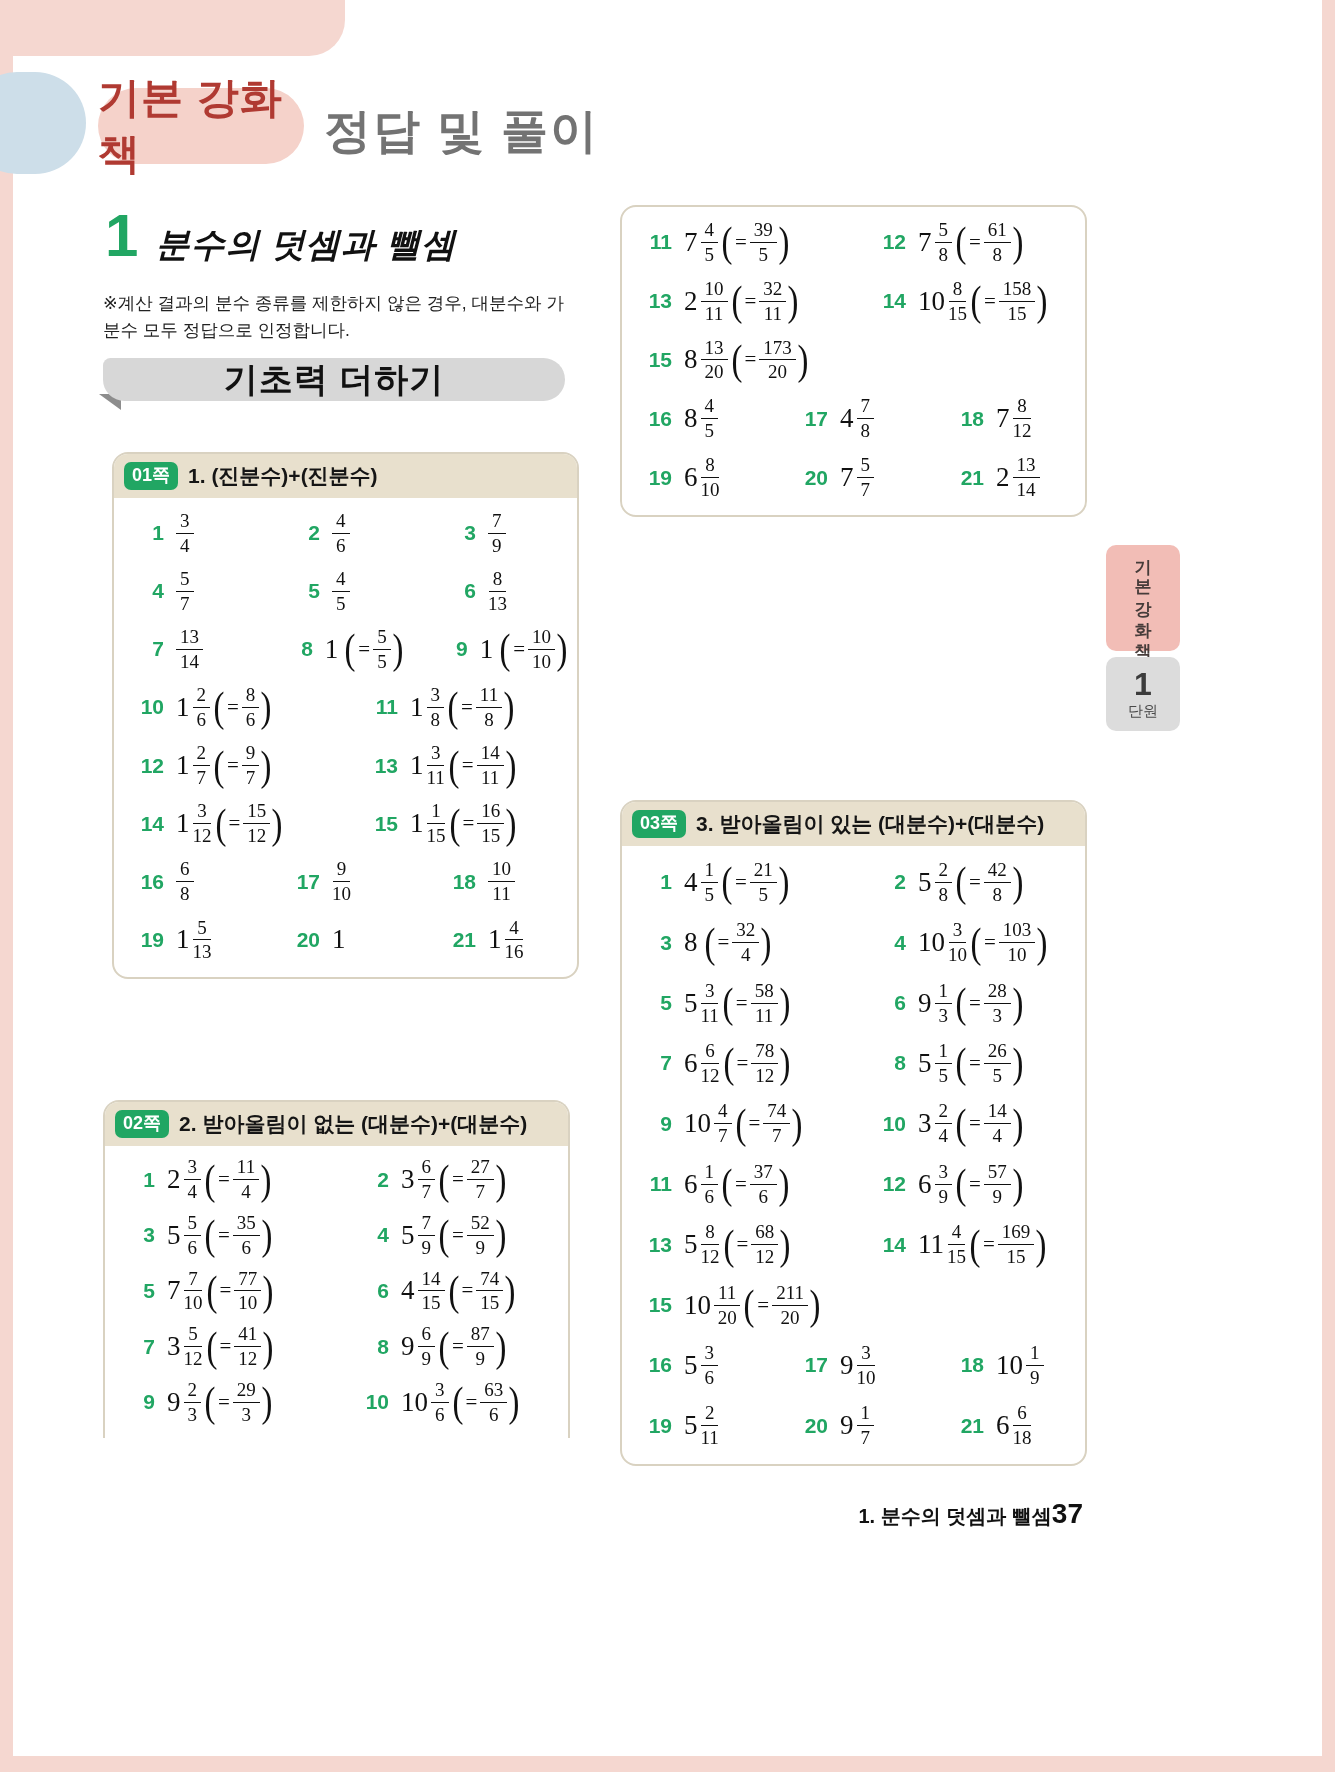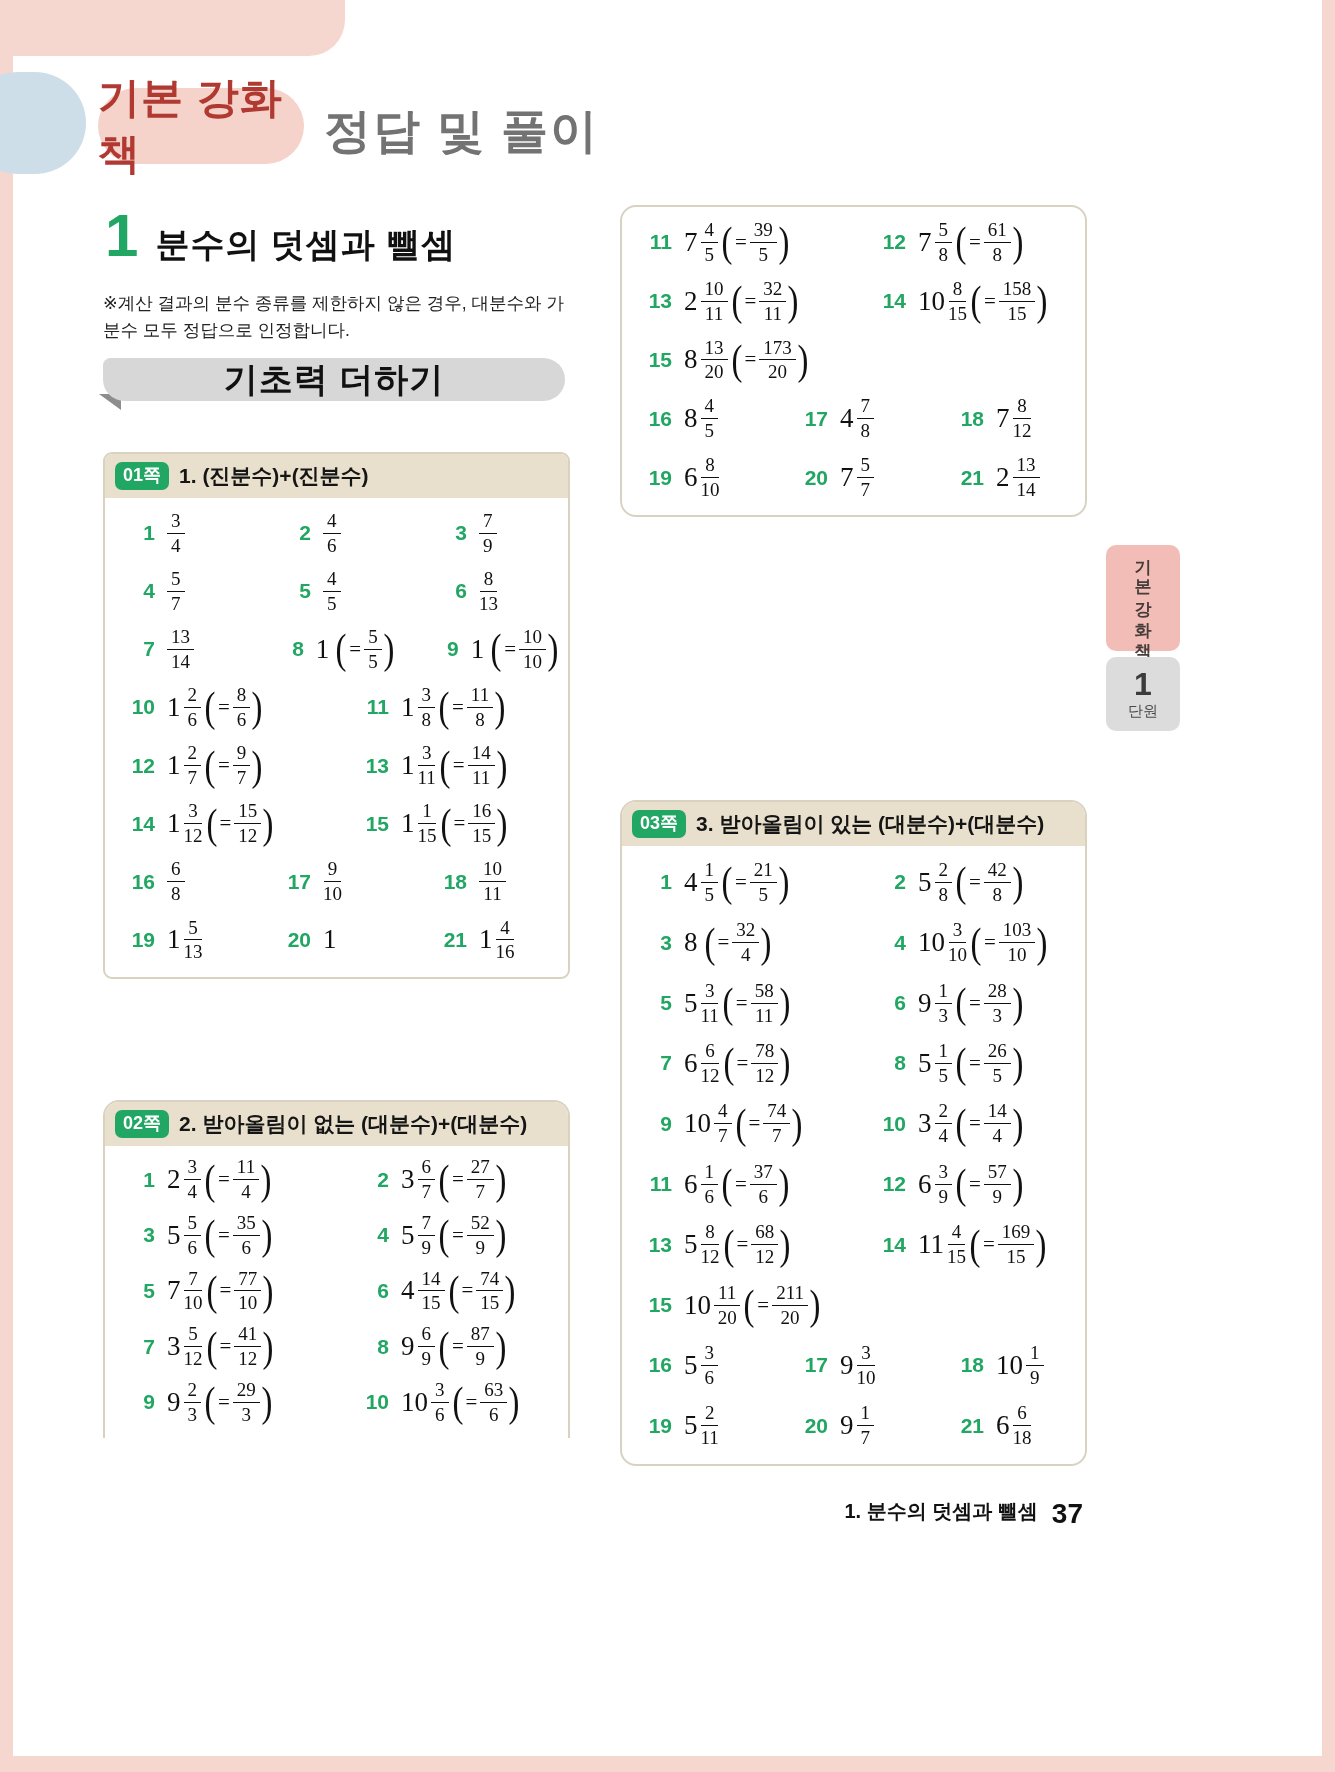--- a/index.html
+++ b/index.html
@@ -16,30 +16,30 @@
   .deco-topleft{position:absolute;left:0;top:0;width:345px;height:56px;background:var(--pink);border-radius:0 0 36px 0;}
   .deco-blue{position:absolute;left:-34px;top:72px;width:120px;height:102px;background:#cddee9;border-radius:56px;}
   
   .badge{position:absolute;left:98px;top:88px;width:206px;height:76px;background:#f5d2ca;border-radius:42px;
     display:flex;align-items:center;justify-content:center;}
   .badge span{font-size:42px;font-weight:800;color:#b03a32;letter-spacing:1px;}
   .page-title{position:absolute;left:316px;top:92px;margin:8px;font-size:47px;font-weight:800;color:#737373;letter-spacing:2px;}
   
   .unit-head{position:absolute;left:105px;top:206px;display:flex;align-items:baseline;gap:17px;}
   .unit-num{font-size:60px;font-weight:800;color:var(--green);line-height:1;}
-  .unit-title{font-size:34px;font-weight:800;color:#111;letter-spacing:1px;}
+  .unit-title{font-size:34px;font-weight:800;color:#111;letter-spacing:1px;font-style:italic;}
   .note{position:absolute;left:103px;top:290px;width:472px;margin:0;font-size:17.5px;line-height:1.55;color:#222;}
   
   .banner-fold{position:absolute;left:99px;top:394px;width:0;height:0;border-top:16px solid #8d8d8d;border-left:22px solid transparent;}
   .banner{position:absolute;left:103px;top:358px;width:462px;height:43px;background:#d7d7d7;border-radius:8px 23px 23px 23px;
     display:flex;align-items:center;justify-content:center;font-size:34px;font-weight:800;color:#111;letter-spacing:1px;}
   
   .answer-box{position:absolute;background:#fff;border:2px solid var(--boxborder);border-radius:16px;overflow:hidden;
     display:flex;flex-direction:column;}
-  #box1{left:103px;top:452px;width:463px;height:523px;border-radius:9px;}
+  #box1{left:112px;top:452px;width:463px;height:523px;}
   #box2{left:103px;top:1100px;width:463px;height:336px;border-bottom:none;border-radius:16px 16px 0 0;}
   #box2cont{left:620px;top:205px;width:463px;height:308px;}
   #box3{left:620px;top:800px;width:463px;height:662px;}
   .box-header{height:44px;flex:none;background:var(--beige);display:flex;align-items:center;padding:0 10px;gap:10px;}
   .page-tag{background:var(--green);color:#fff;font-weight:800;font-size:18px;padding:3px 8px;border-radius:7px;line-height:1.2;}
   .box-title{font-weight:800;font-size:21px;color:#151515;}
   .box-body{flex:1;display:flex;flex-direction:column;justify-content:space-around;padding:6px 8px 8px 20px;}
   
   .ans-row{display:flex;align-items:center;flex:1;gap:33px;}
   .cols-1 .ans-item{width:100%;}
@@ -57,21 +57,21 @@
   .eq{font-size:21px;margin:0 3px 0 1px;}
   
   .tab-pink{position:absolute;left:1106px;top:545px;width:74px;height:106px;background:#f2bdb6;border-radius:10px;
     display:flex;align-items:center;justify-content:center;}
   .tab-pink span{writing-mode:vertical-rl;font-size:17px;font-weight:700;color:#463c3a;letter-spacing:4px;}
   .tab-gray{position:absolute;left:1106px;top:657px;width:74px;height:74px;background:#dcdcdc;border-radius:10px;
     display:flex;flex-direction:column;align-items:center;justify-content:center;}
   .tab-gray .tnum{font-size:32px;font-weight:800;color:#3c3c3c;line-height:1;}
   .tab-gray .tlabel{font-size:15px;color:#4a4a4a;margin-top:2px;}
   
-  .footer{position:absolute;top:1498px;right:252px;display:flex;align-items:flex-start;gap:14px;}
+  .footer{position:absolute;top:1498px;right:252px;display:flex;align-items:flex-end;}
   .footer-chapter{font-size:20px;font-weight:700;color:#111;}
   .footer-page{font-size:28px;font-weight:800;color:#111;}
 </style>
 </head>
 <body>
 
 <div class="page">
 
   <div class="edge edge-left"></div>
   <div class="edge edge-right"></div>

